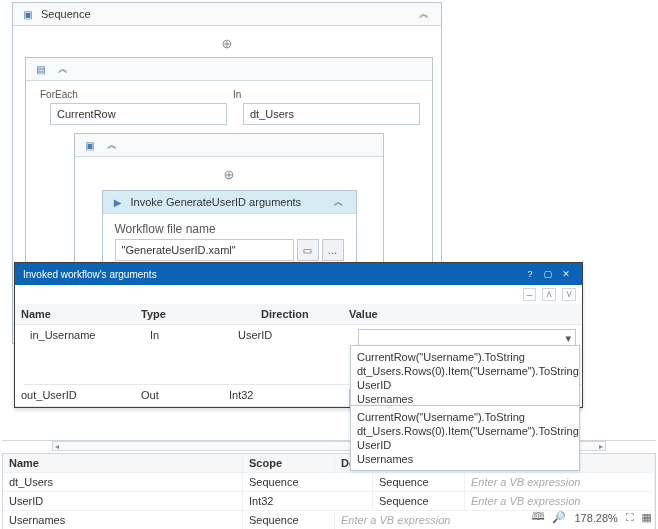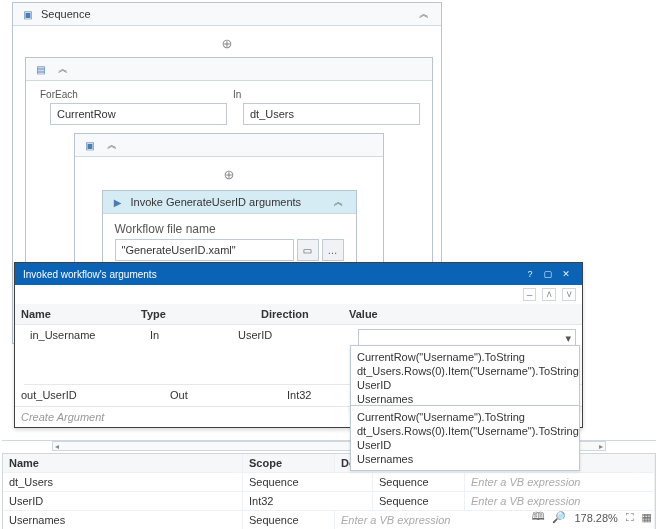--- a/index.html
+++ b/index.html
@@ -173,36 +173,35 @@
         <div class="val-dd">▾</div>
         <div class="suggestion-box">
           <div class="sitem">CurrentRow("Username").ToString</div>
           <div class="sitem">dt_Users.Rows(0).Item("Username").ToString</div>
           <div class="sitem">UserID</div>
           <div class="sitem">Usernames</div>
         </div>
       </div>
     </div>
 
-    <div class="args-row" style="height:22px;gap:29px;">
+    <div class="args-row" style="height:22px;">
       <div class="args-cell c-name">out_UserID</div>
       <div class="args-cell c-dir">Out</div>
       <div class="args-cell c-type">Int32</div>
       <div class="args-cell c-val">
         <div class="val-dd">▾</div>
         <div class="suggestion-box">
           <div class="sitem">CurrentRow("Username").ToString</div>
           <div class="sitem">dt_Users.Rows(0).Item("Username").ToString</div>
           <div class="sitem">UserID</div>
           <div class="sitem">Usernames</div>
         </div>
       </div>
     </div>
 
-    <div class="create-arg">Create Argument</div>
   </div>
 </div>
 
 <div class="bottom-panel">
   <div class="scroll-strip">
       <span>◂</span>
       <span>▸</span>
     </div>
   <div class="var-grid">
     <div class="var-head">

